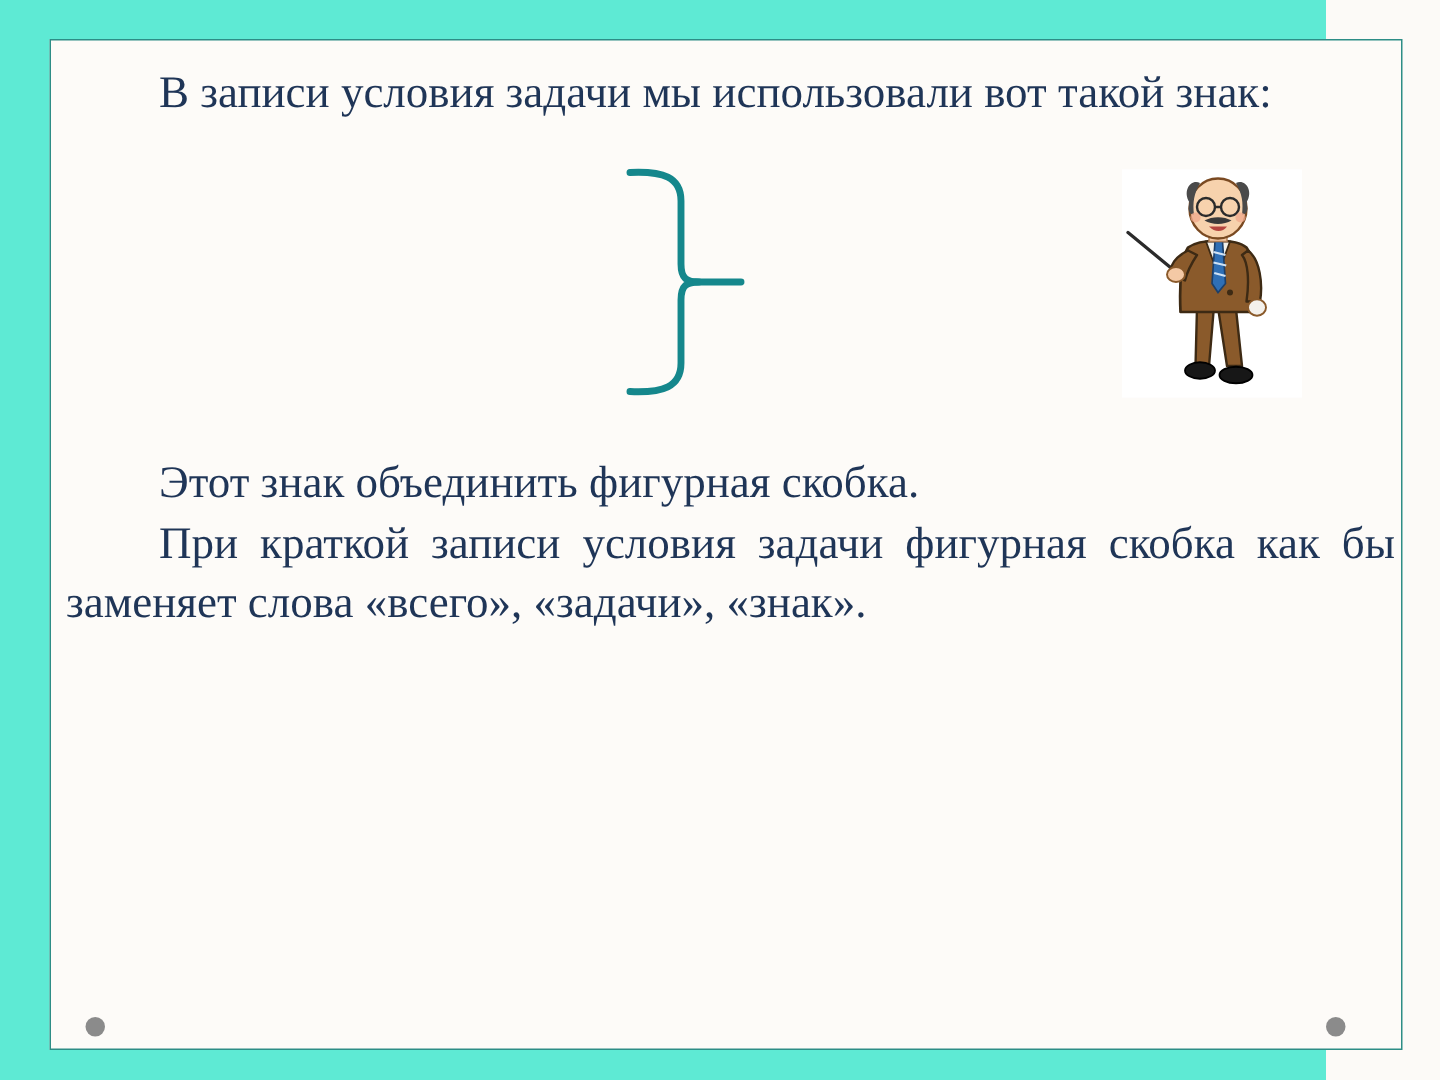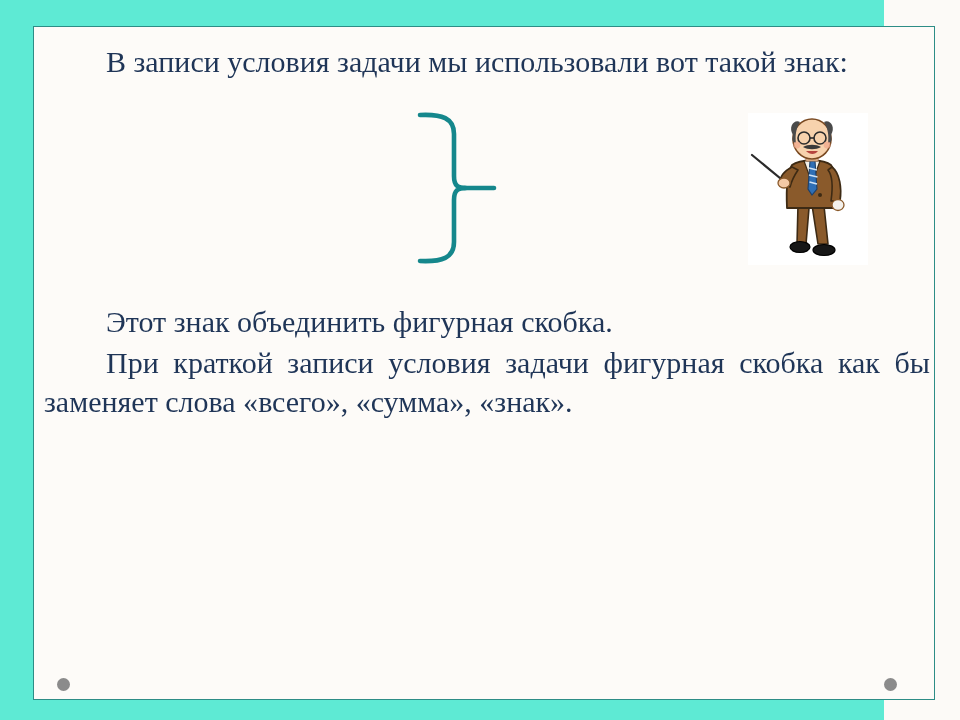--- a/index.html
+++ b/index.html
@@ -119,21 +119,21 @@
 <div id="slide">
 
   <div id="frame"></div>
 
   <div id="content">
 
     <p class="para" id="para-intro">В записи условия задачи мы использовали вот такой знак:</p>
 
     <p class="para" id="para-name"><span>Этот знак объединить </span><span class="b">фигурная скобка</span><span>.</span></p>
 
-    <p class="para" id="para-replace"><span>При краткой записи условия задачи фигурная скобка как бы заменяет слова «</span><span class="b">всего</span><span>», «</span><span class="b">сумма</span><span>», «</span><span class="b">знак</span><span>».</span></p>
+    <p class="para" id="para-replace"><span>При краткой записи условия задачи фигурная скобка как бы заменяет слова «</span><span class="b">всего</span><span>», «</span><span class="b">задачи</span><span>», «</span><span class="b">знак</span><span>».</span></p>
 
 
   </div>
 
   <div id="brace">
     <svg width="110" height="175" viewBox="0 0 110 175" fill="none" xmlns="http://www.w3.org/2000/svg" aria-hidden="true">
       <path d="M16 15 C 38 14, 50 18, 50 34 L 50 76 C 50 86, 54 88, 62 88 C 54 88, 50 90, 50 100 L 50 142 C 50 158, 38 162, 16 161" stroke="#15878c" stroke-width="4.6" stroke-linecap="round" stroke-linejoin="round" fill="none"></path>
       <path d="M60 88 L 90 88" stroke="#15878c" stroke-width="4.6" stroke-linecap="round"></path>
     </svg>
   </div>

